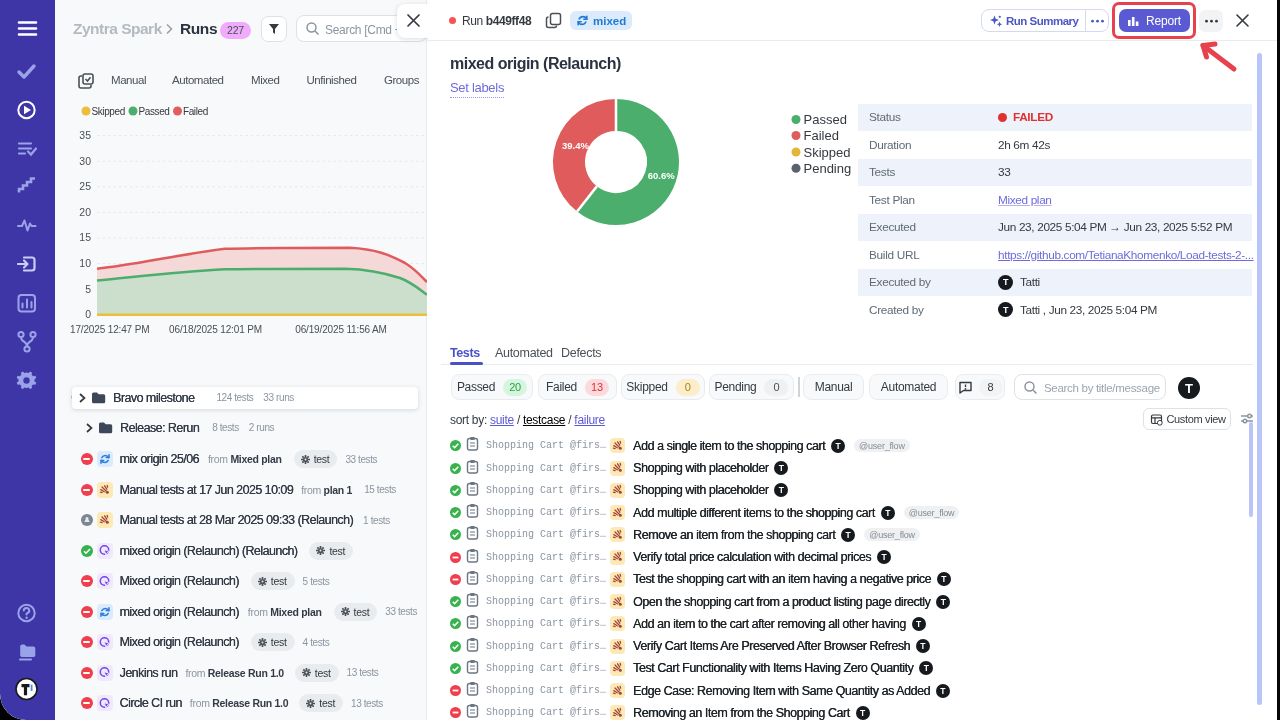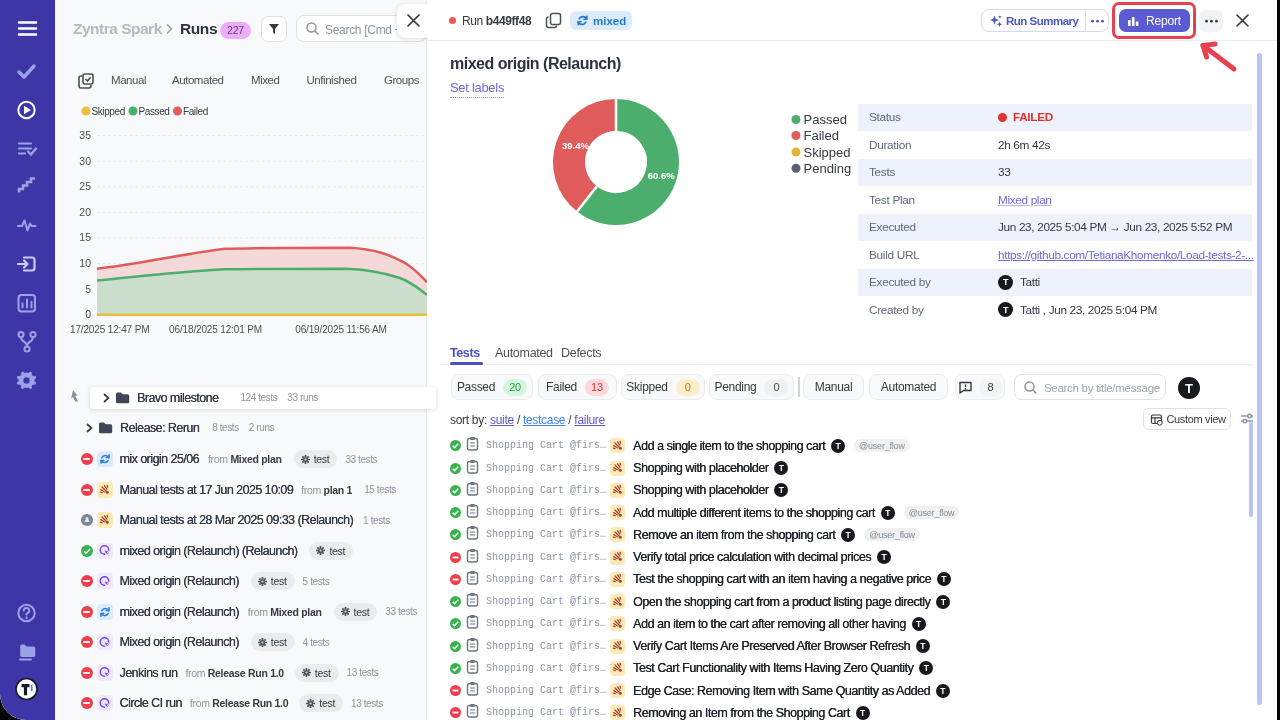--- a/index.html
+++ b/index.html
@@ -151,21 +151,21 @@
 .tchip{display:inline-flex;align-items:center;background:#e9ecef;border-radius:10px;height:18px;padding:0 8px 0 6px;font-size:10.5px;letter-spacing:-0.3px;color:#343a40;}
 .ic-minus{width:12px;height:12px;border-radius:50%;background:#f03e4d;position:relative;flex:none;}
 .ic-minus:after{content:"";position:absolute;left:2.6px;top:5px;width:6.8px;height:2px;background:#fff;border-radius:1px;}
 .ic-check{width:12px;height:12px;border-radius:50%;background:#37b24d;position:relative;flex:none;}
 .ic-gray{width:12px;height:12px;border-radius:50%;background:#7c8591;position:relative;flex:none;}
 .sq{width:16px;height:16px;border-radius:4px;flex:none;display:flex;align-items:center;justify-content:center;}
 </style>
 <svg class="abs" style="left:66px;top:389px;" width="14" height="16">
       <path d="M7 1 l4.5 5.5 l-2.2 .4 l2.6 5 l-2.4 1.2 l-2.6 -5 l-1.8 1.6 z" fill="#8793a3"></path>
     </svg>
-<div class="rrow" style="top:386px;left:90px;width:346px;background:#fff;border-radius:4px;box-shadow:0 1px 4px rgba(100,110,130,.25);padding-left:11px;height:22px;top:386.5px;">
+<div class="rrow" style="top:386px;left:72px;width:346px;background:#fff;border-radius:4px;box-shadow:0 1px 4px rgba(100,110,130,.25);padding-left:5px;height:22px;top:386.5px;">
   <svg width="10" height="10" style="margin:0 4px 0 0;">
         <path d="M3 1 l4.5 4 l-4.5 4" stroke="#343a40" stroke-width="1.7" fill="none"></path>
       </svg>
   <svg width="15" height="13" style="margin-right:7px;">
         <path d="M1 3 a1.5 1.5 0 0 1 1.5 -1.5 h3.4 l1.8 1.8 h5 a1.5 1.5 0 0 1 1.5 1.5 v6 a1.5 1.5 0 0 1 -1.5 1.5 h-10.2 a1.5 1.5 0 0 1 -1.5 -1.5 z" fill="#3d4757"></path>
       </svg>
   <span class="rtxt">Bravo milestone</span>
   <span class="rmeta" style="margin-left:22px;">124 tests</span>
       <span class="rmeta" style="margin-left:10px;">33 runs</span>
 </div>
@@ -518,21 +518,21 @@
 </div>
 <div class="abs" style="left:1014px;top:374px;width:152px;height:26px;background:#fff;border:1px solid #dee2e6;border-radius:8px;overflow:hidden;">
   <svg width="16" height="16" style="position:absolute;left:8px;top:5px;">
         <circle cx="6.5" cy="6.5" r="4.5" stroke="#8b95a1" stroke-width="1.5" fill="none"></circle>
         <path d="M10 10 l3.5 3.5" stroke="#8b95a1" stroke-width="1.5"></path>
       </svg>
   <div style="position:absolute;left:29px;top:6.5px;font-size:11.5px;letter-spacing:-0.3px;color:#9aa4af;white-space:nowrap;">Search by title/message</div>
 </div>
 <div class="abs avT" style="left:1178px;top:377px;width:22px;height:22px;font-size:13px;">T</div>
 
-<div class="abs" style="left:450px;top:413px;font-size:12px;letter-spacing:-0.3px;color:#343a40;">sort by: <span style="color:#5c59d6;text-decoration:underline;">suite</span> / <span style="color:#3b82f6;text-decoration:underline;">testcase</span> / <span style="color:#5c59d6;text-decoration:underline;">failure</span></div>
+<div class="abs" style="left:450px;top:413px;font-size:12px;letter-spacing:-0.3px;color:#343a40;">sort by: <span style="color:#5c59d6;text-decoration:underline;">suite</span> / <span style="color:#000000;text-decoration:underline;">testcase</span> / <span style="color:#5c59d6;text-decoration:underline;">failure</span></div>
 <div class="abs chip" style="left:1142.5px;top:408px;height:22px;width:88px;padding:0 6px;background:#fff;border-color:#dee2e6;border-radius:6px;white-space:nowrap;">
   <svg width="13" height="13" style="margin-right:4px;flex:none;">
         <g stroke="#343a40" stroke-width="1.2" fill="none">
           <rect x="1.5" y="2" width="10" height="8.5" rx="1.5"></rect>
           <path d="M1.5 4.8h10M5 4.8v5.7"></path>
         </g>
         <circle cx="9.8" cy="9.8" r="2.4" fill="#fff" stroke="#343a40" stroke-width="1"></circle>
       </svg>
       <span style="font-size:11px;letter-spacing:-0.35px;color:#343a40;">Custom view</span>
 </div>

